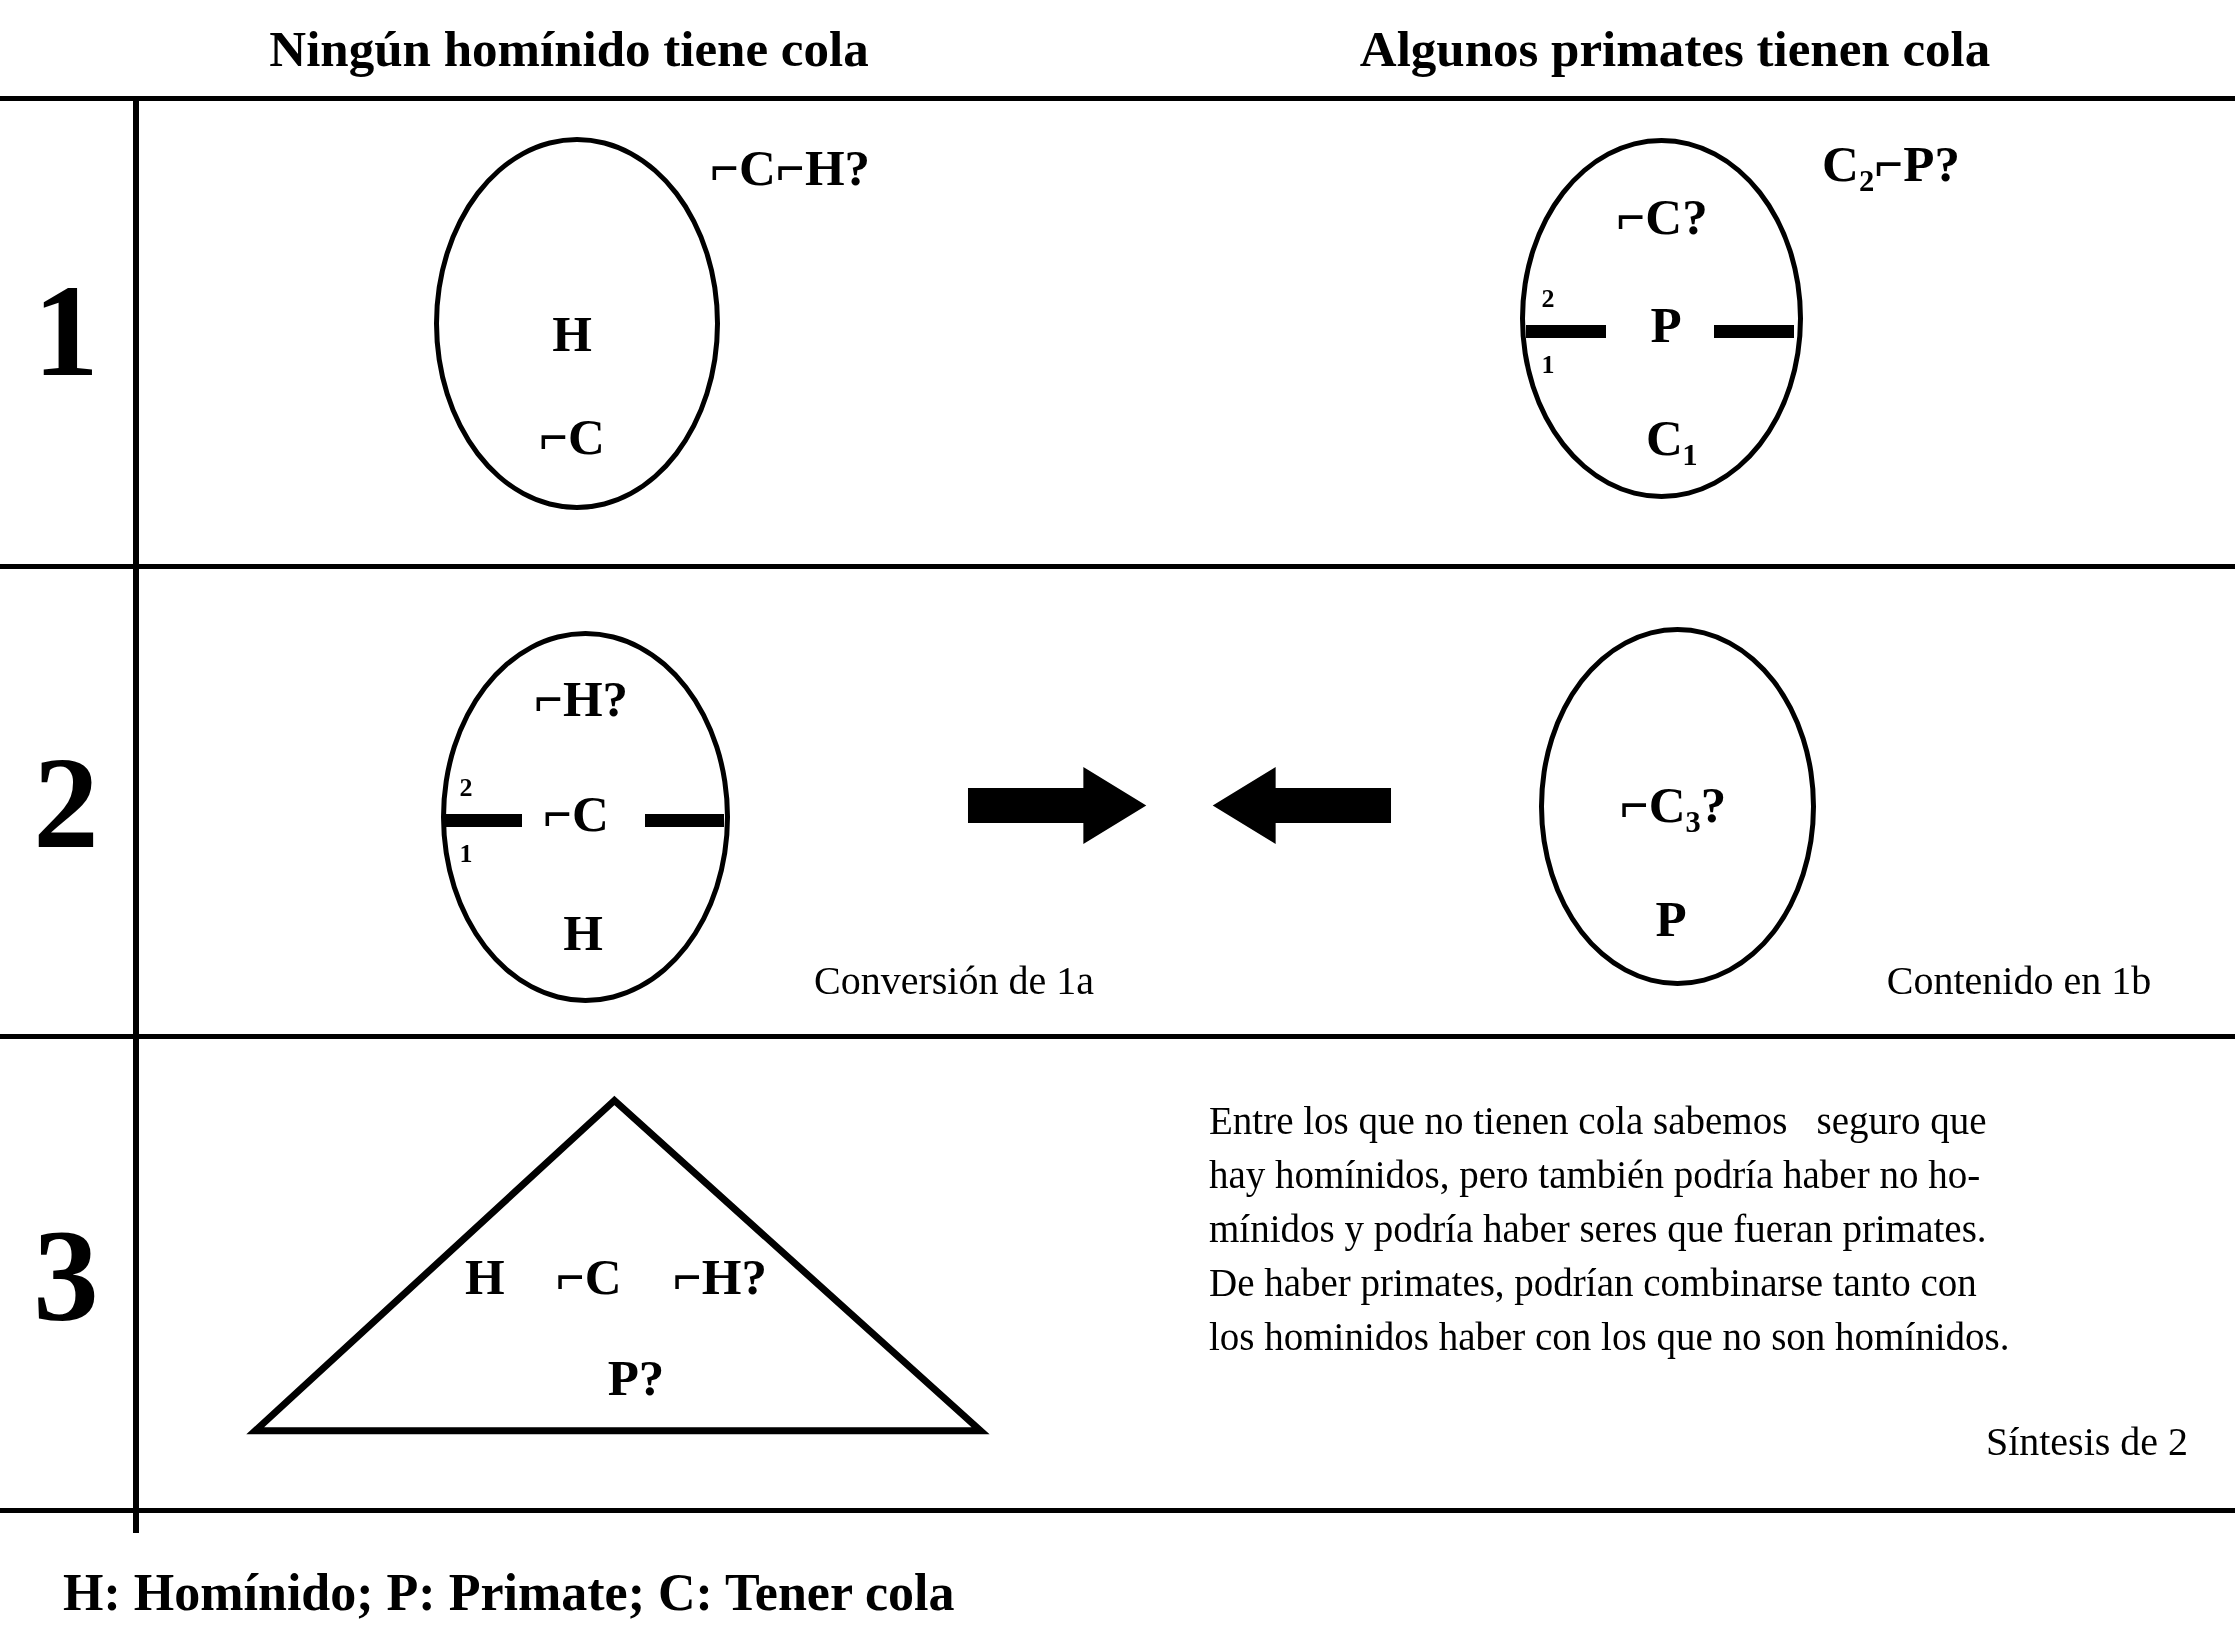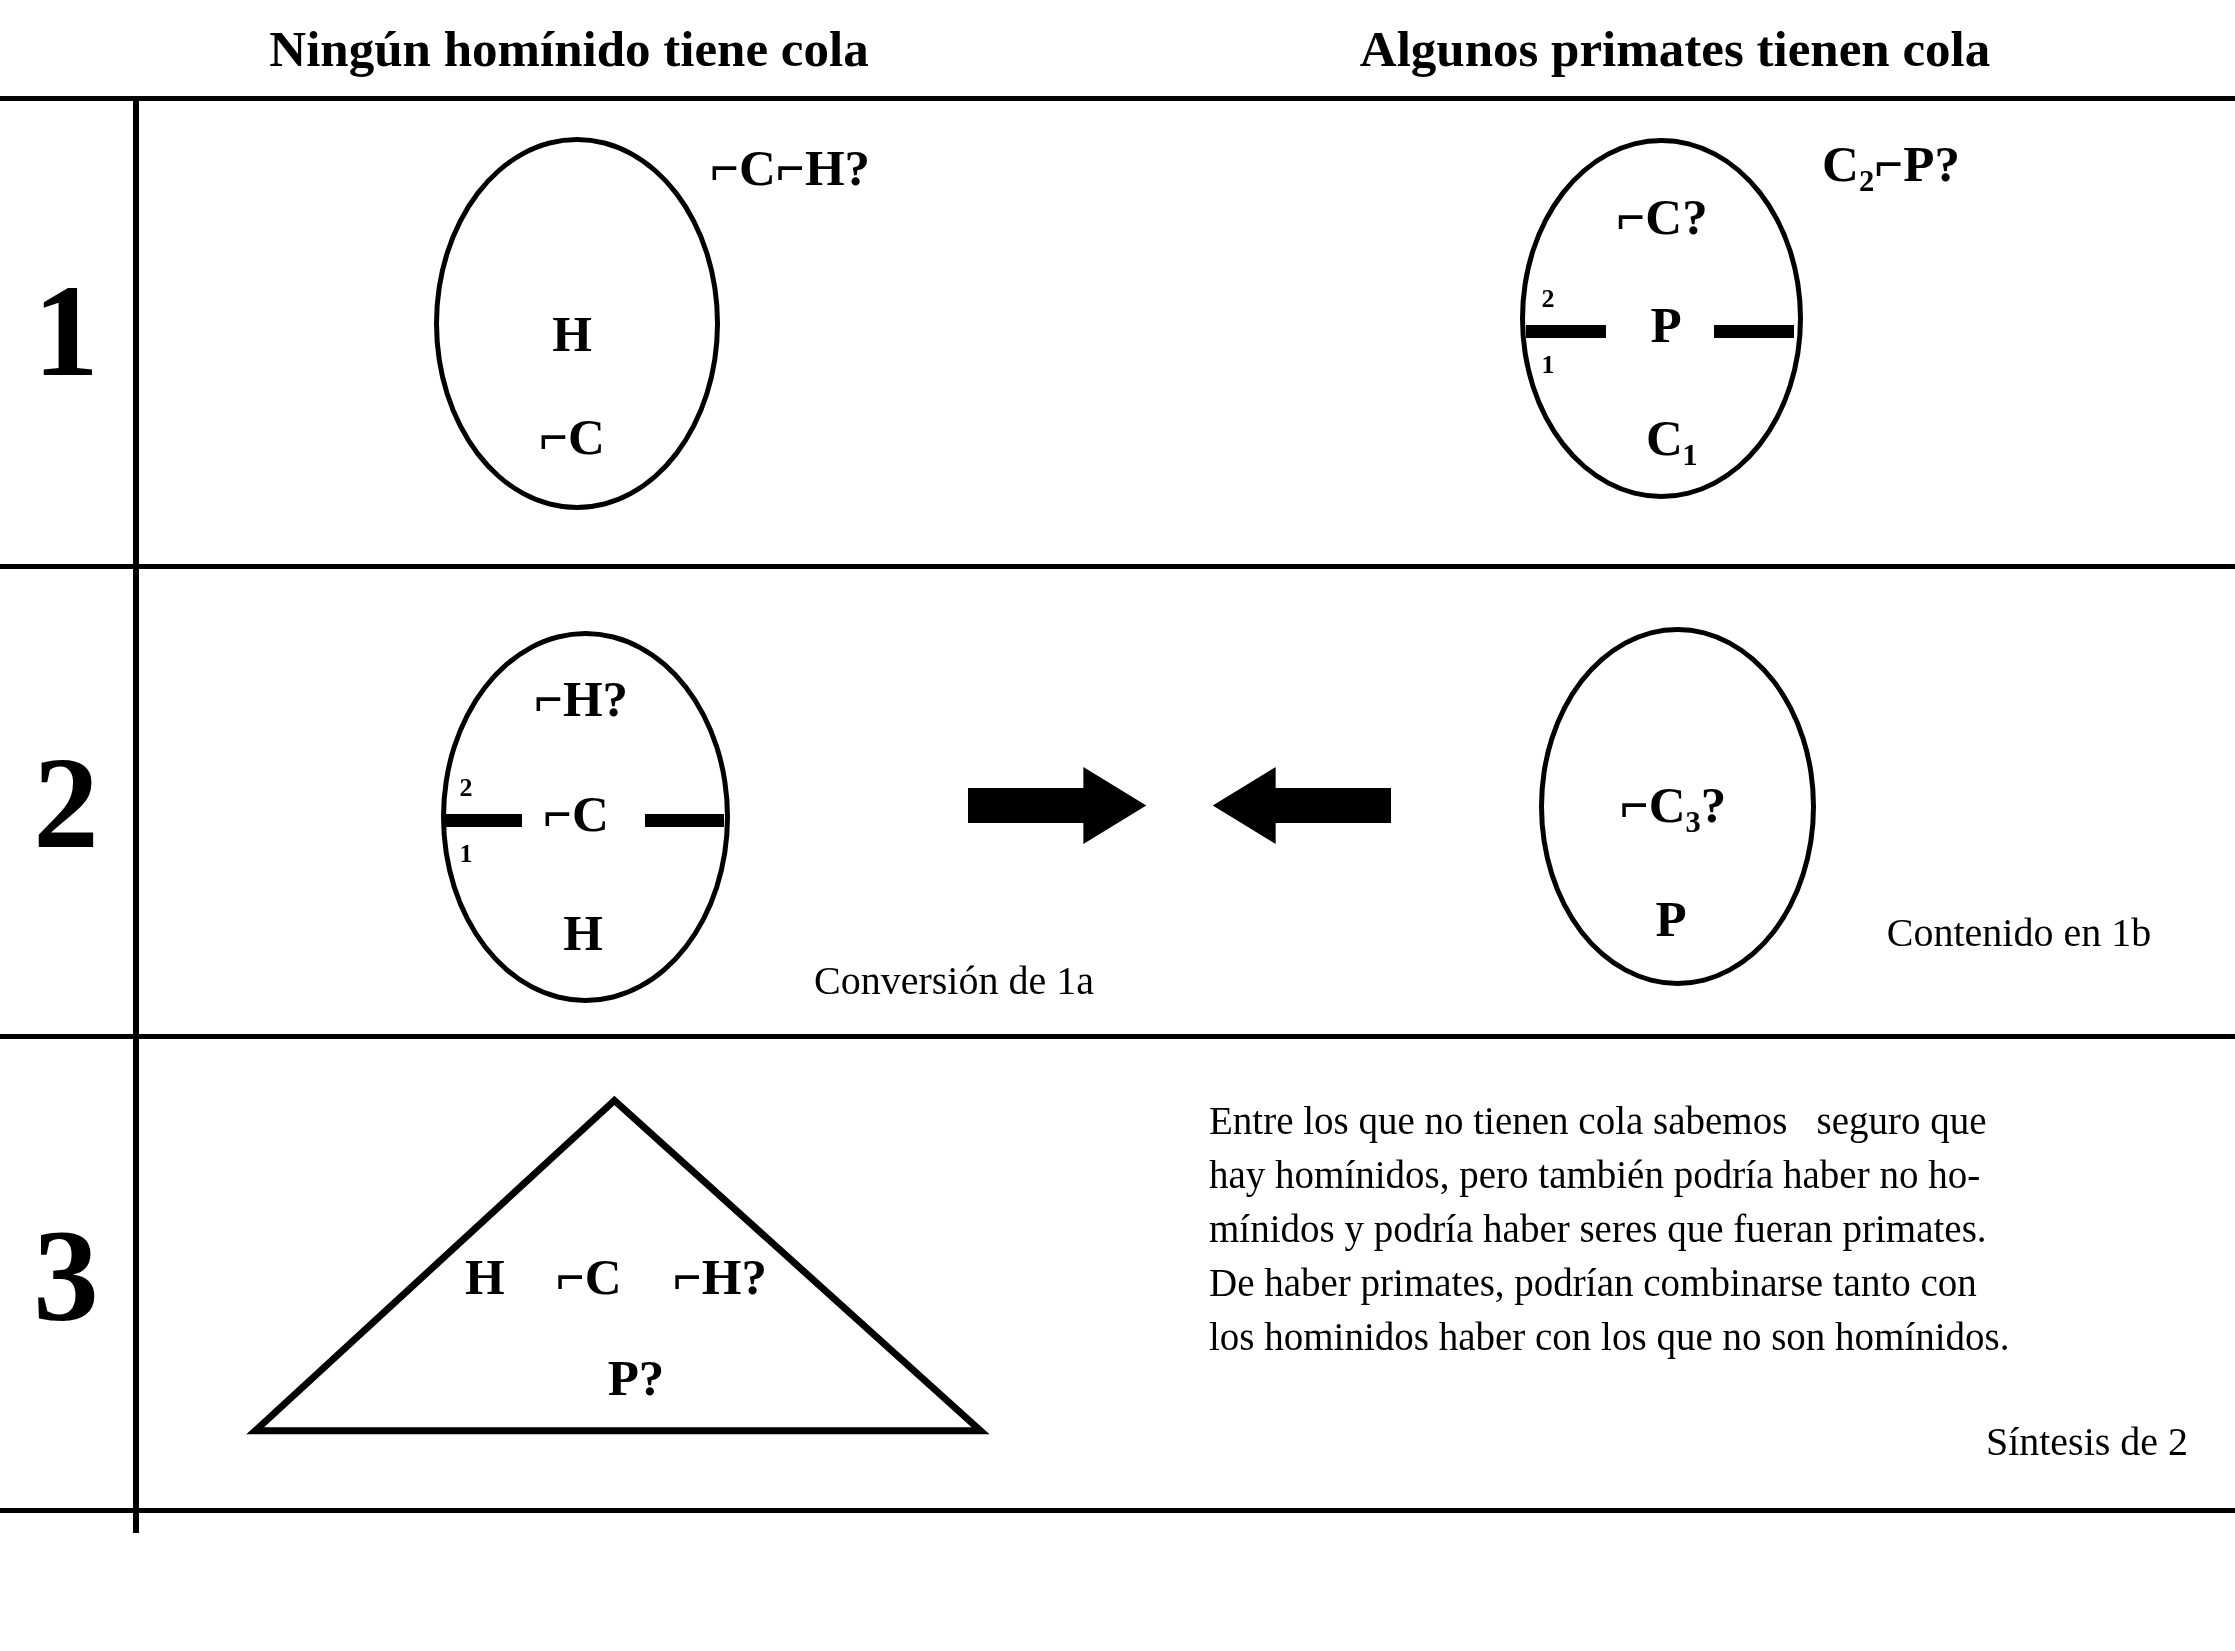--- a/index.html
+++ b/index.html
@@ -71,32 +71,33 @@
   <div class="ctr caption" style="left:954px;top:980px;">Conversión de 1a</div>
 
   <svg style="left:961px;top:760px;" width="437" height="91" viewBox="0 0 500 104">
     <polygon points="8,32 140,32 140,8 212,52 140,96 140,72 8,72" fill="#000"></polygon>
     <polygon points="492,32 360,32 360,8 288,52 360,96 360,72 492,72" fill="#000"></polygon>
   </svg>
 
   <div class="ellipse" style="left:1539px;top:627px;width:267px;height:349px;"></div>
   <div class="ctr dlabel" style="left:1673px;top:805px;">⌐C₃?</div>
   <div class="ctr dlabel" style="left:1671px;top:919px;">P</div>
-  <div class="ctr caption" style="left:2019px;top:932px;font-family:Liberation Serif, serif;">Contenido en 1b</div>
+  <div class="ctr caption" style="left:2019px;top:980px;font-family:Liberation Serif, serif;">Contenido en 1b</div>
 
   <svg style="left:236px;top:1083px;" width="769" height="367" viewBox="0 0 880 420">
     <polygon points="433,20 22,398 852,398" fill="none" stroke="#000" stroke-width="8"></polygon>
   </svg>
   <div class="ctr dlabel" style="left:616px;top:1277px;">H    ⌐C    ⌐H?</div>
   <div class="ctr dlabel" style="left:636px;top:1378px;">P?</div>
 
   <div class="para" style="left:1177px;top:1094px;width:1031px;margin-left:32px;">
     <div>Entre los que no tienen cola sabemos   seguro que</div>
     <div>hay homínidos, pero también podría haber no ho-</div>
     <div>mínidos y podría haber seres que fueran primates.</div>
     <div>De haber primates, podrían combinarse tanto con</div>
     <div>los hominidos haber con los que no son homínidos.</div>
   </div>
   <div class="ctr caption" style="left:2087px;top:1441px;">Síntesis de 2</div>
 
+  <div class="legend" style="left:63px;top:1563px;">H: Homínido; P: Primate; C: Tener cola</div>
 
 </div>
 
 
 </body></html>

